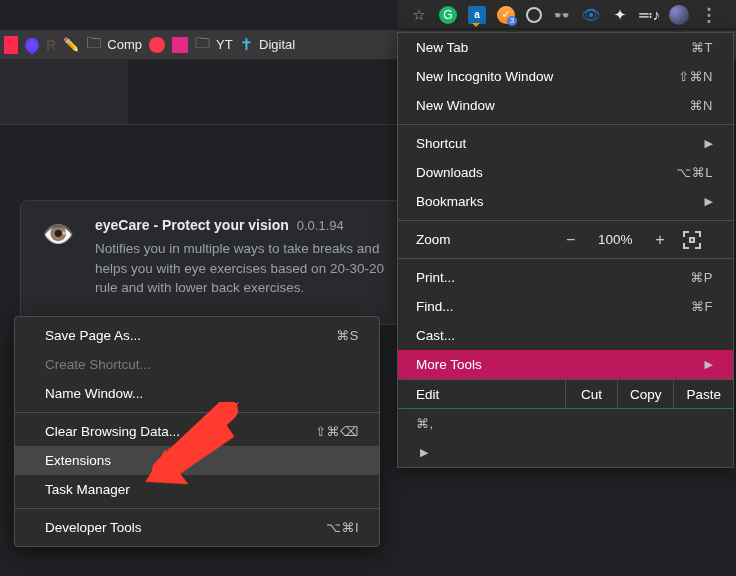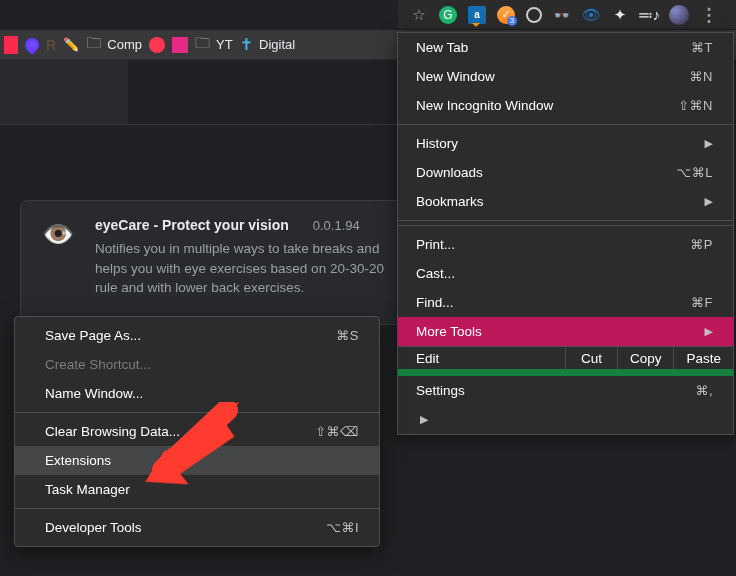--- a/index.html
+++ b/index.html
@@ -57,21 +57,21 @@
 
   
   .card {
     position:absolute; left:20px; top:200px; width:403px;
     background:#292a2d; border:1px solid #3c3c3e; border-radius:8px;
     padding:16px 18px;
   }
   .card-row{display:flex;gap:16px;}
   .card-icon{width:40px;height:40px;flex:0 0 40px;display:flex;align-items:flex-start;justify-content:center;font-size:26px;color:#0f7ed0;padding-top:2px;}
   .card-body{flex:1;}
-  .card-title{display:flex;align-items:baseline;gap:24px;margin-bottom:6px;}
+  .card-title{display:flex;align-items:baseline;gap:8px;margin-bottom:6px;}
   .card-name{font-weight:600;color:#e8eaed;font-size:14px;}
   .card-ver{color:#9aa0a6;font-size:13px;text-align:center;}
   .card-desc{color:#9aa0a6;font-size:13.5px;line-height:1.45;margin-bottom:10px;}
   .card-id{color:#9aa0a6;font-size:13px;}
 
   
   .menu {
     position:absolute; right:2px; top:32px; width:337px;
     background:#2c2c2d; border:1px solid #4d4d4d; box-shadow:0 4px 16px rgba(0,0,0,.5);
     font-size:13.5px; color:#fff;
@@ -81,21 +81,21 @@
   .m-short{color:#bfbfbf;font-size:13px;letter-spacing:0.5px;}
   .m-arrow{color:#bfbfbf;font-size:11px;margin-left:4px;}
   .m-sep{height:1px;background:#4d4d4d;margin:4px 0;}
   .m-row{display:flex;align-items:center;height:29px;padding:0 0 0 18px;}
   .m-row .lab{flex:0 0 150px;}
   .m-zoom{display:flex;align-items:center;gap:18px;color:#e8eaed;}
   .m-zoom .pct{min-width:44px;text-align:center;}
   .m-zoom .sign{font-size:16px;color:#c8c8c8;cursor:default;}
   .m-full{margin-left:18px;margin-right:16px;width:18px;height:18px;border:2px dashed #c8c8c8;display:flex;align-items:center;justify-content:center;position:relative;}
   .m-full::before{content:"";position:absolute;inset:4px;border:2px dashed #c8c8c8;}
-  .m-edit-row{display:flex;align-items:center;height:30px;border-top:1px solid #4d4d4d;border-bottom:7px solid #15803d;}
+  .m-edit-row{display:flex;align-items:center;height:30px;border-top:1px solid #4d4d4d;border-bottom:1px solid #15803d;}
   .m-edit-row .lab{padding-left:18px;flex:1}
   .m-edit-btn{padding:0 12px;text-align:center;border-left:1px solid #4d4d4d;height:100%;display:flex;align-items:center;min-width:52px;justify-content:center;}
   .hl{background:#be185d;}
 
   
   .submenu{
     position:absolute; left:14px; top:316px; width:366px;
     background:#2c2c2d; border:1px solid #4d4d4d; border-radius:4px;
     box-shadow:0 6px 22px rgba(0,0,0,.55);
     font-size:13.5px;color:#fff;padding:4px 0;
@@ -179,65 +179,73 @@
     </div>
   </div>
 </div>
 
 <div class="menu">
   <div class="m-item">
       <span class="m-label">New Tab</span>
       <span class="m-short">⌘T</span>
     </div>
   <div class="m-item">
+      <span class="m-label">New Incognito Window</span>
+      <span class="m-short">⇧⌘N</span>
+    </div>
+  <div class="m-item">
       <span class="m-label">New Window</span>
       <span class="m-short">⌘N</span>
     </div>
-  <div class="m-item">
-      <span class="m-label">New Incognito Window</span>
-      <span class="m-short">⇧⌘N</span>
-    </div>
   <div class="m-sep"></div>
   <div class="m-item">
-      <span class="m-label">History</span>
+      <span class="m-label">Shortcut</span>
       <span class="m-arrow">▶</span>
     </div>
   <div class="m-item">
       <span class="m-label">Downloads</span>
       <span class="m-short">⌥⌘L</span>
     </div>
   <div class="m-item">
       <span class="m-label">Bookmarks</span>
       <span class="m-arrow">▶</span>
     </div>
   <div class="m-sep"></div>
+  <div class="m-row">
+    <span class="lab">Zoom</span>
+    <div class="m-zoom">
+      <span class="sign">−</span>
+      <span class="pct">100%</span>
+      <span class="sign">+</span>
+    </div>
+    <span class="m-full"></span>
+  </div>
   <div class="m-sep"></div>
   <div class="m-item">
       <span class="m-label">Print...</span>
       <span class="m-short">⌘P</span>
     </div>
   <div class="m-item">
-      <span class="m-label">Cast...</span>
-    </div>
-  <div class="m-item">
       <span class="m-label">Find...</span>
       <span class="m-short">⌘F</span>
+    </div>
+  <div class="m-item">
+      <span class="m-label">Cast...</span>
     </div>
   <div class="m-item hl">
       <span class="m-label">More Tools</span>
       <span class="m-arrow">▶</span>
     </div>
   <div class="m-edit-row">
     <span class="lab">Edit</span>
     <span class="m-edit-btn">Cut</span>
     <span class="m-edit-btn">Copy</span>
     <span class="m-edit-btn">Paste</span>
   </div>
   <div class="m-item">
-      <span class="m-label">Settings</span>
       <span class="m-short">⌘,</span>
     </div>
   <div class="m-item">
       <span class="m-arrow">▶</span>
     </div>
 </div>
 
 <div class="submenu">
   <div class="s-item">
       <span>Save Page As...</span>

